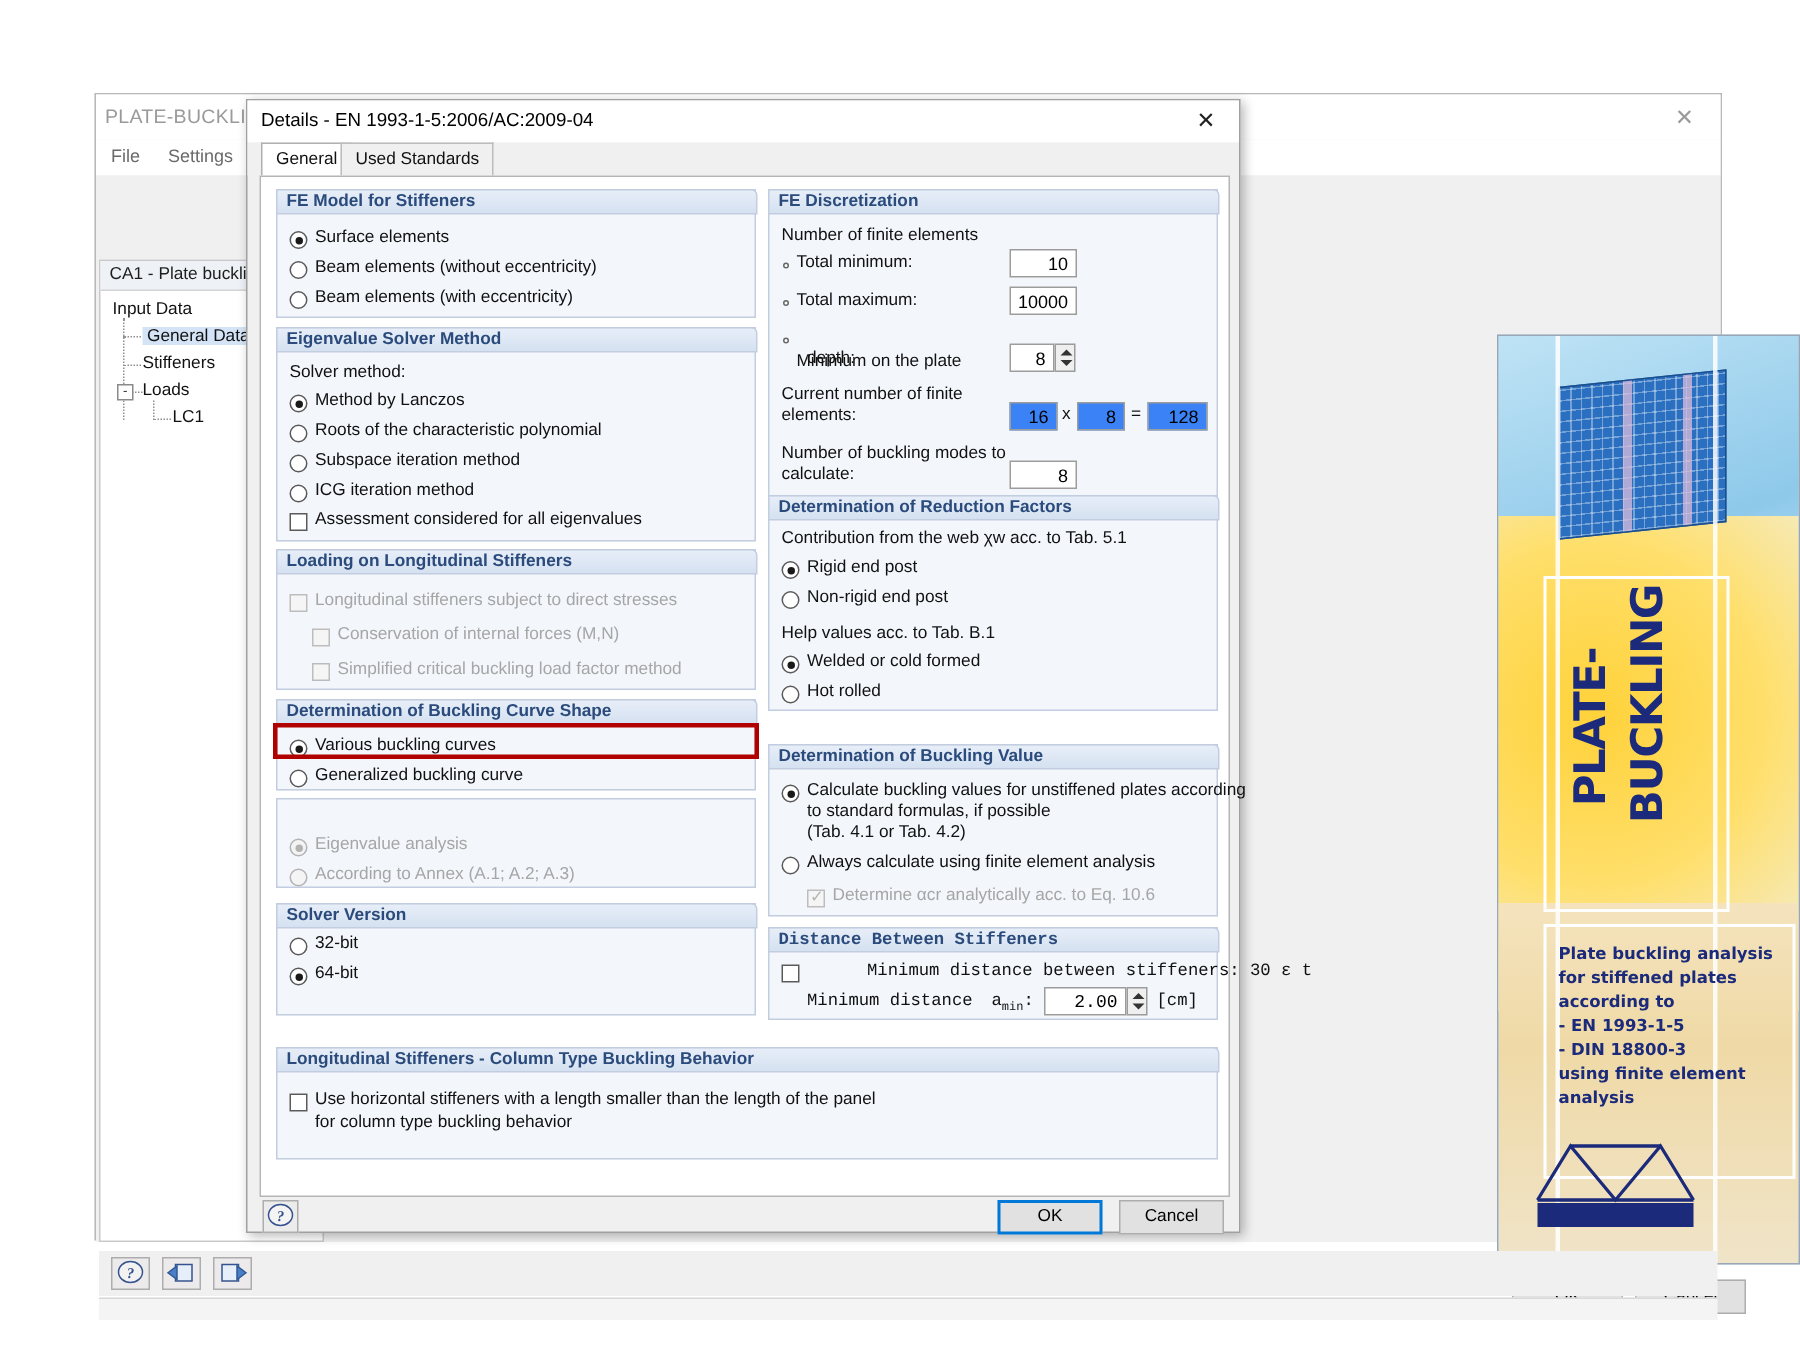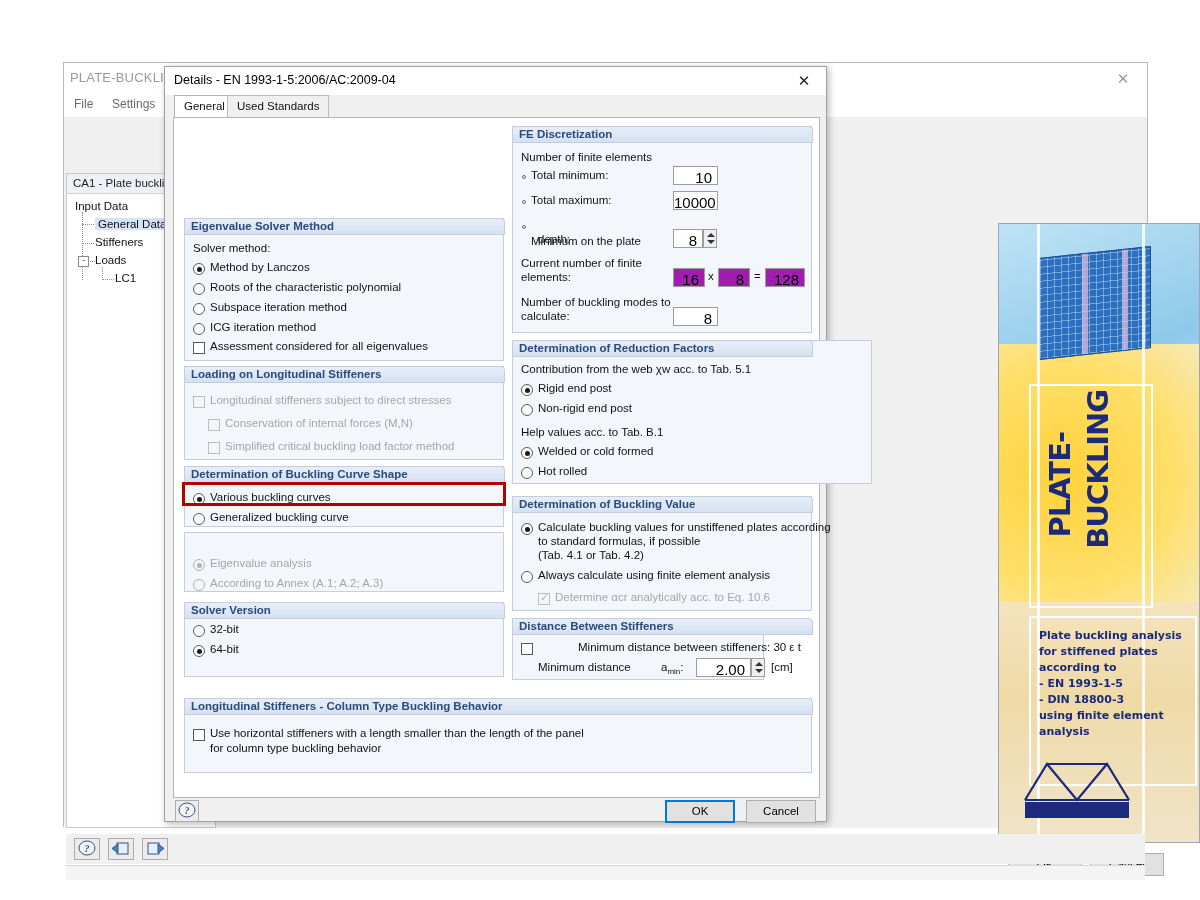--- a/index.html
+++ b/index.html
@@ -192,24 +192,24 @@
   .cbx.chk.dis::after{
     content:"\2713";position:absolute;left:1px;top:-3px;font-size:11px;color:#b5b5b5;
   }
   .lbl{position:absolute;font-size:11.5px;color:#111;white-space:nowrap;}
   .lbl.dis{color:#a6a6a6;}
   .bullet{position:absolute;width:4px;height:4px;border:1px solid #666;border-radius:50%;background:#fff;box-sizing:border-box;}
 
   
   .tfield{
     position:absolute;height:19px;background:#ffffff;border:1px solid #9c9c9c;
-    box-sizing:border-box;font-size:15px;color:#000;text-align:right;
+    box-sizing:border-box;font-size:12px;color:#000;text-align:right;
     padding:2px 5px 0 0;
   }
-  .tfield.grey{background:#a21caf;}
+  .tfield.grey{background:#3b82f6;}
   .spin{
     position:absolute;width:14px;height:19px;background:#efefef;border:1px solid #9c9c9c;
     box-sizing:border-box;
   }
   .spin .up,.spin .dn{
     position:absolute;left:3px;width:0;height:0;border-left:4px solid transparent;
     border-right:4px solid transparent;
   }
   .spin .up{top:3px;border-bottom:4px solid #333;}
   .spin .dn{bottom:3px;border-top:4px solid #333;}
@@ -384,20 +384,33 @@
     <div class="abs" id="dlg-close">✕</div>
   </div>
 
   <div class="abs" id="dlg-tabstrip">
     <div class="abs tab active" style="left:9px;top:0;">General</div>
     <div class="abs tab inactive" style="left:62px;top:0;">Used Standards</div>
   </div>
 
   <div class="abs" id="dlg-pane">
 
+    <div class="grp" style="left:10px;top:8px;width:320px;height:86px;">
+      <div class="grp-head" style="width:321px;">FE Model for Stiffeners</div>
+      <div class="grp-body">
+        <div class="radio on" style="left:8px;top:10px;"></div>
+        <div class="lbl" style="left:25px;top:8px;">Surface elements</div>
+
+        <div class="radio" style="left:8px;top:30px;"></div>
+        <div class="lbl" style="left:25px;top:28px;">Beam elements (without eccentricity)</div>
+
+        <div class="radio" style="left:8px;top:50px;"></div>
+        <div class="lbl" style="left:25px;top:48px;">Beam elements (with eccentricity)</div>
+      </div>
+    </div>
 
     <div class="grp" style="left:10px;top:100px;width:320px;height:143px;">
       <div class="grp-head" style="width:321px;">Eigenvalue Solver Method</div>
       <div class="grp-body">
         <div class="lbl" style="left:8px;top:6px;">Solver method:</div>
 
         <div class="radio on" style="left:8px;top:27px;"></div>
         <div class="lbl" style="left:25px;top:25px;">Method by Lanczos</div>
 
         <div class="radio" style="left:8px;top:47px;"></div>
@@ -499,21 +512,21 @@
         <div class="tfield grey" style="left:205px;top:124px;width:32px;">8</div>
         <div class="lbl" style="left:241px;top:126px;">=</div>
         <div class="tfield grey" style="left:252px;top:124px;width:40px;">128</div>
 
         <div class="lbl" style="left:8px;top:152px;">Number of buckling modes to</div>
         <div class="lbl" style="left:8px;top:166px;">calculate:</div>
         <div class="tfield" style="left:160px;top:163px;width:45px;">8</div>
       </div>
     </div>
 
-    <div class="grp" style="left:338px;top:222px;width:360px;height:144px;">
+    <div class="grp" style="left:338px;top:212px;width:300px;height:144px;">
       <div class="grp-head" style="width:301px;">Determination of Reduction Factors</div>
       <div class="grp-body">
         <div class="lbl" style="left:8px;top:5px;">Contribution from the web χw acc. to Tab. 5.1</div>
 
         <div class="radio on" style="left:8px;top:26px;"></div>
         <div class="lbl" style="left:25px;top:24px;">Rigid end post</div>
 
         <div class="radio" style="left:8px;top:46px;"></div>
         <div class="lbl" style="left:25px;top:44px;">Non-rigid end post</div>
 
@@ -536,21 +549,21 @@
         <div class="lbl" style="left:25px;top:35px;">(Tab. 4.1 or Tab. 4.2)</div>
 
         <div class="radio" style="left:8px;top:57px;"></div>
         <div class="lbl" style="left:25px;top:55px;">Always calculate using finite element analysis</div>
 
         <div class="cbx dis chk" style="left:25px;top:79px;"></div>
         <div class="lbl dis" style="left:42px;top:77px;">Determine αcr analytically acc. to Eq. 10.6</div>
       </div>
     </div>
 
-    <div class="grp" style="left:338px;top:500px;width:252px;height:62px;">
+    <div class="grp" style="left:338px;top:500px;width:300px;height:62px;font-family:Liberation Mono, monospace;">
       <div class="grp-head" style="width:301px;">Distance Between Stiffeners</div>
       <div class="grp-body">
         <div class="cbx" style="left:8px;top:7px;"></div>
         <div class="lbl" style="left:25px;top:5px;margin-left:40px;">Minimum distance between stiffeners: 30 ε t</div>
 
         <div class="lbl" style="left:25px;top:25px;">Minimum distance</div>
         <div class="lbl" style="left:148px;top:25px;text-align:center;"><span>a</span><span class="sub">min</span><span>:</span></div>
         <div class="tfield" style="left:183px;top:22px;width:55px;">2.00</div>
         <div class="spin" style="left:238px;top:22px;">
           <div class="up"></div>

